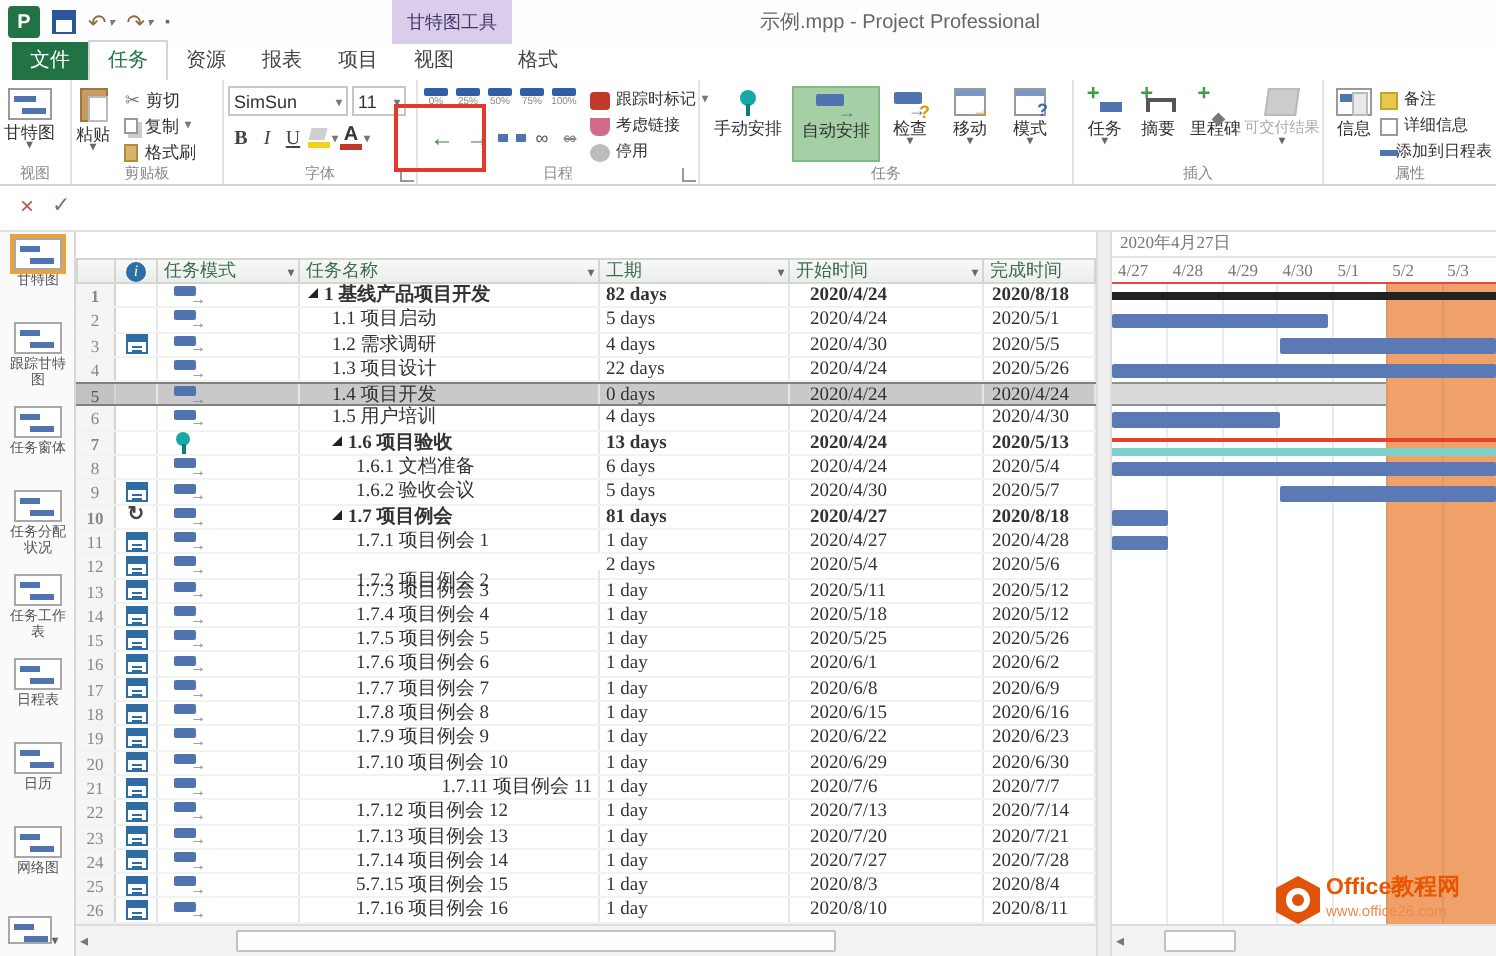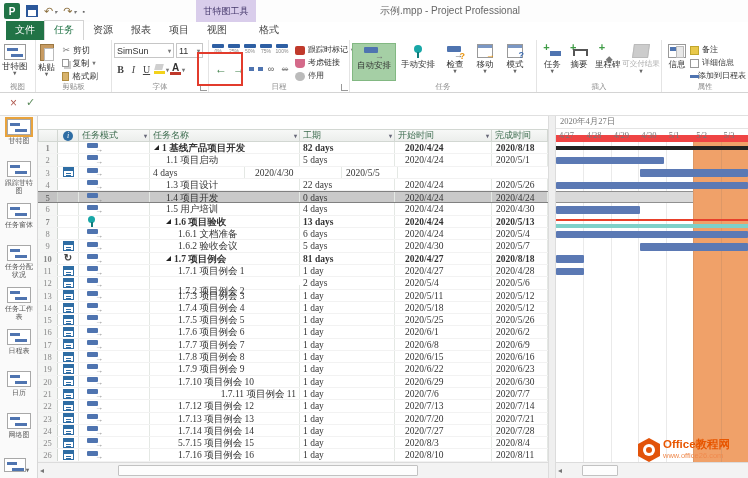--- a/index.html
+++ b/index.html
@@ -160,21 +160,21 @@
 
   
   #divider{position:absolute;left:548px;top:0;width:8px;height:362px;background:#efefef;
            border-left:1px solid #dcdcdc;border-right:1px solid #dcdcdc;}
 
   
   #chartpane{position:absolute;left:556px;top:0;width:192px;height:362px;overflow:hidden;
              font-family:"Liberation Serif",serif;}
   #tier1{position:absolute;left:0;top:0;width:192px;height:13px;font-size:8.5px;color:#777;
          padding-left:4px;border-bottom:1px solid #e4e4e4;white-space:nowrap;}
-  #tier2{position:absolute;left:0;top:13px;width:192px;height:13px;border-bottom:7px solid #ef4444;}
+  #tier2{position:absolute;left:0;top:13px;width:192px;height:13px;border-bottom:1px solid #ef4444;}
   .dlab{position:absolute;top:1px;font-size:8.5px;color:#777;}
   #chartbody{position:absolute;left:0;top:26px;width:192px;height:320px;background:#fff;}
   #orange{position:absolute;top:0;bottom:0;background:#f0a169;}
   .gline{position:absolute;top:0;bottom:0;width:1px;background:rgba(90,90,90,0.13);}
   .selstripe{position:absolute;background:#d9d9d9;border-top:1px solid #909090;border-bottom:1px solid #909090;}
   .gbar{position:absolute;height:7.5px;background:#5b79b4;border-radius:1px;}
   .gsum{position:absolute;height:3.5px;background:#222;}
   .gred{position:absolute;height:2.5px;background:#e8402a;}
   .gteal{position:absolute;height:4.5px;background:#7ed0c9;}
 
@@ -325,27 +325,27 @@
               <span class="mini stop"></span>
               <span style="font-size:8px">停用</span>
             </div>
         </div>
       </div>
       <span class="glabel">日程</span>
       <span class="launcher"></span>
     </div>
 
     <div class="rgroup" style="width:187px;display:flex">
+      <div class="bigbtn" style="width:44px">
+        <span class="pinic"></span>
+        <span class="blabel">手动安排</span>
+      </div>
       <div class="bigbtn sel" style="width:44px">
         <span class="autoic"></span>
         <span class="blabel">自动安排</span>
-      </div>
-      <div class="bigbtn" style="width:44px">
-        <span class="pinic"></span>
-        <span class="blabel">手动安排</span>
       </div>
       <div class="bigbtn" style="width:30px">
         <span class="autoic" style="width:16px">
             <b class="qmark">?</b>
           </span>
         <span class="blabel">检查</span>
           <b class="dd">▾</b>
       </div>
       <div class="bigbtn" style="width:30px">
         <span class="calic2">
@@ -503,20 +503,21 @@
             <div class="tc c-fin">2020/5/1</div>
           </div>
           <div class="trow">
             <div class="tc c-num">3</div>
             <div class="tc c-info">
               <span class="ic-cal"></span>
             </div>
             <div class="tc c-mode">
               <span class="modeic"></span>
             </div>
+            <div class="tc c-name" style="padding-left: 16px;">1.2 需求调研</div>
             <div class="tc c-dur">4 days</div>
             <div class="tc c-start">2020/4/30</div>
             <div class="tc c-fin">2020/5/5</div>
           </div>
           <div class="trow">
             <div class="tc c-num">4</div>
             <div class="tc c-info"></div>
             <div class="tc c-mode">
               <span class="modeic"></span>
             </div>

